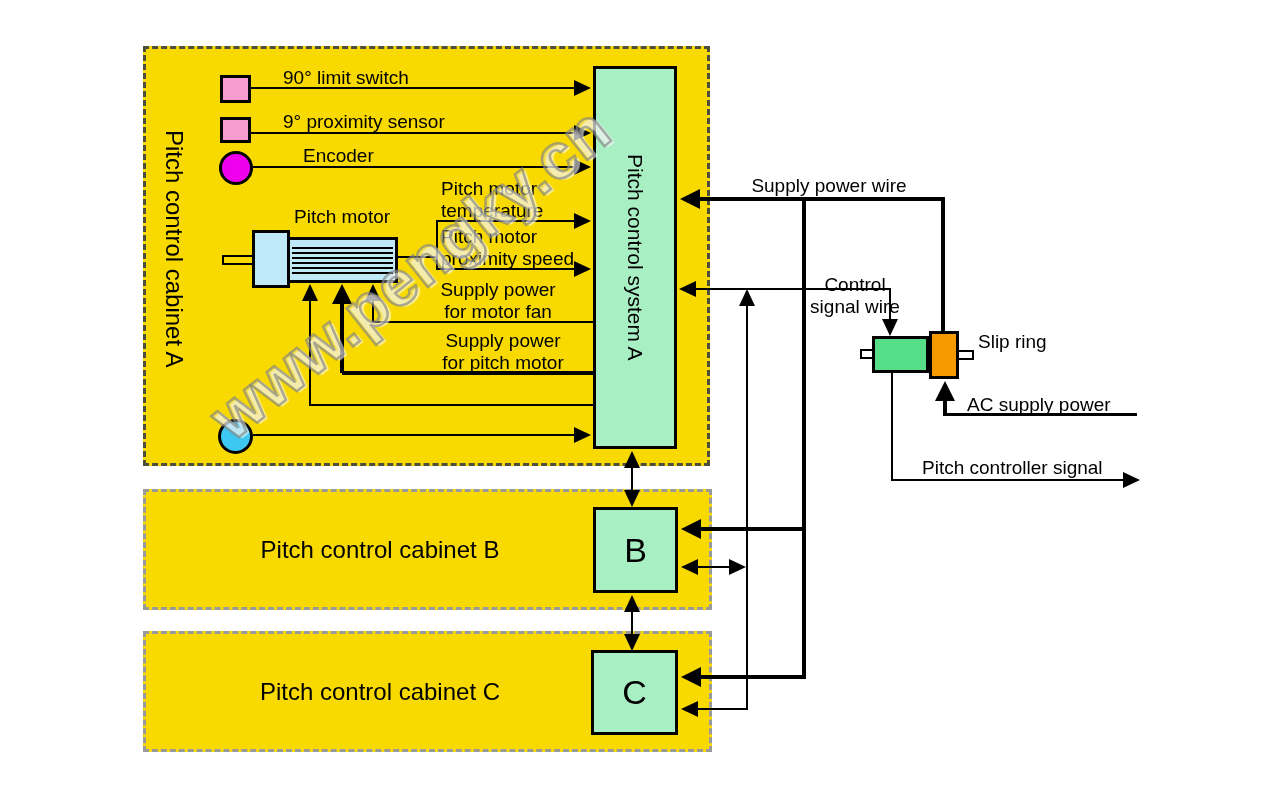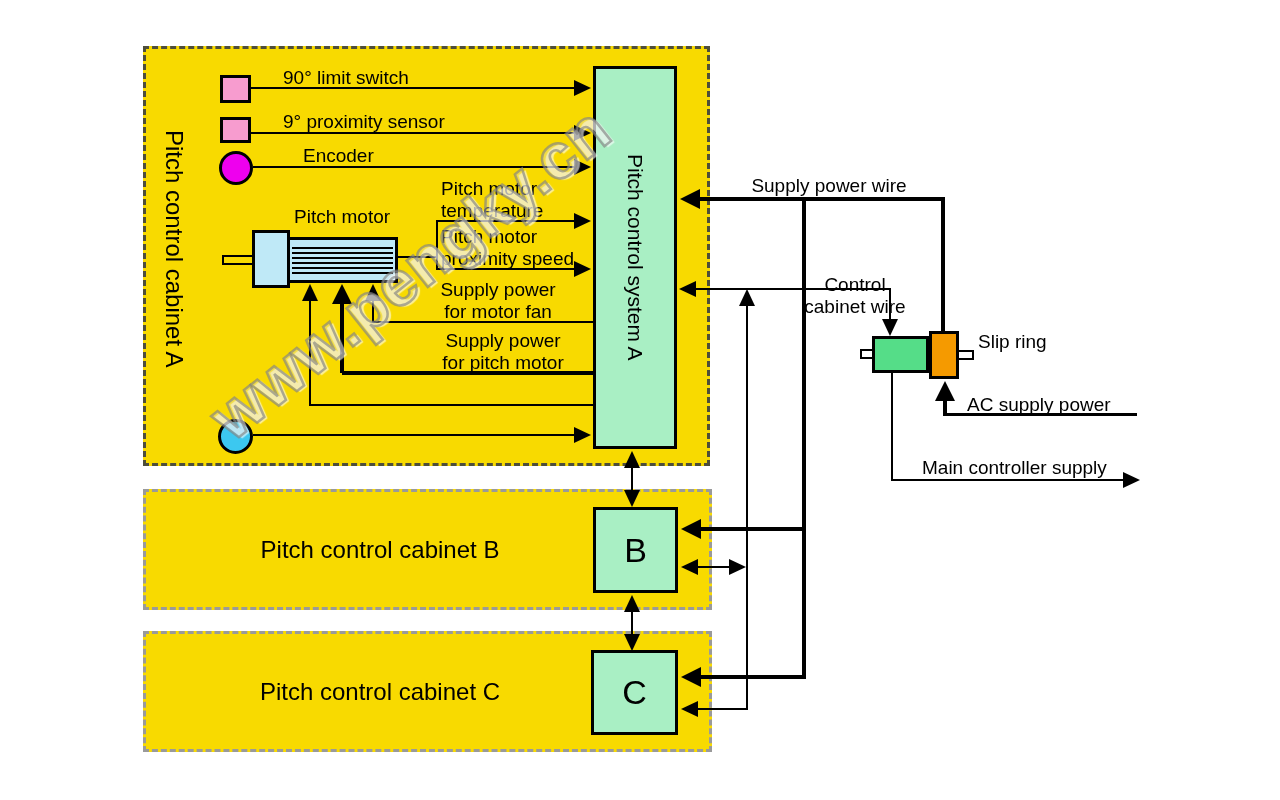--- a/index.html
+++ b/index.html
@@ -162,34 +162,34 @@
   <div class="ad" style="left:882px;top:319px;"></div>
   <div class="au" style="left:739px;top:289px;"></div>
   <div class="vl" style="left:746px;top:304px;height:406px;"></div>
   <div class="al" style="left:681px;top:701px;"></div>
   <div class="hl" style="left:696px;top:708px;width:51px;"></div>
   <div class="al" style="left:681px;top:559px;"></div>
   <div class="ar" style="left:729px;top:559px;"></div>
   <div class="hl" style="left:696px;top:566px;width:35px;"></div>
   <div class="lbl2" style="left:795px;top:245px;width:120px;margin-top:29px;">
     <div><span>Control</span></div>
-    <div><span>cabinet wire</span></div>
+    <div><span>signal wire</span></div>
   </div>
 
   <div class="stub" style="left:860px;top:349px;width:14px;height:10px;"></div>
   <div class="stub" style="left:957px;top:350px;width:17px;height:10px;"></div>
   <div class="rotor" style="left:872px;top:336px;width:57px;height:37px;"></div>
   <div class="stator" style="left:929px;top:331px;width:30px;height:48px;"></div>
   <div class="lbl" style="left:978px;top:331px;">Slip ring</div>
 
   <div class="au4" style="left:935px;top:381px;"></div>
   <div class="vl4" style="left:943px;top:399px;height:16px;"></div>
   <div class="hl3" style="left:943px;top:413px;width:194px;"></div>
   <div class="lbl" style="left:967px;top:394px;">AC supply power</div>
 
   <div class="vl" style="left:891px;top:373px;height:107px;"></div>
   <div class="hl" style="left:891px;top:479px;width:234px;"></div>
   <div class="ar" style="left:1123px;top:472px;"></div>
-  <div class="lbl" style="left:922px;top:457px;">Main controller supply</div>
+  <div class="lbl" style="left:922px;top:457px;">Pitch controller signal</div>
 
   <div id="watermark">www.pengky.cn</div>
 
 </div>
 
 </body></html>

